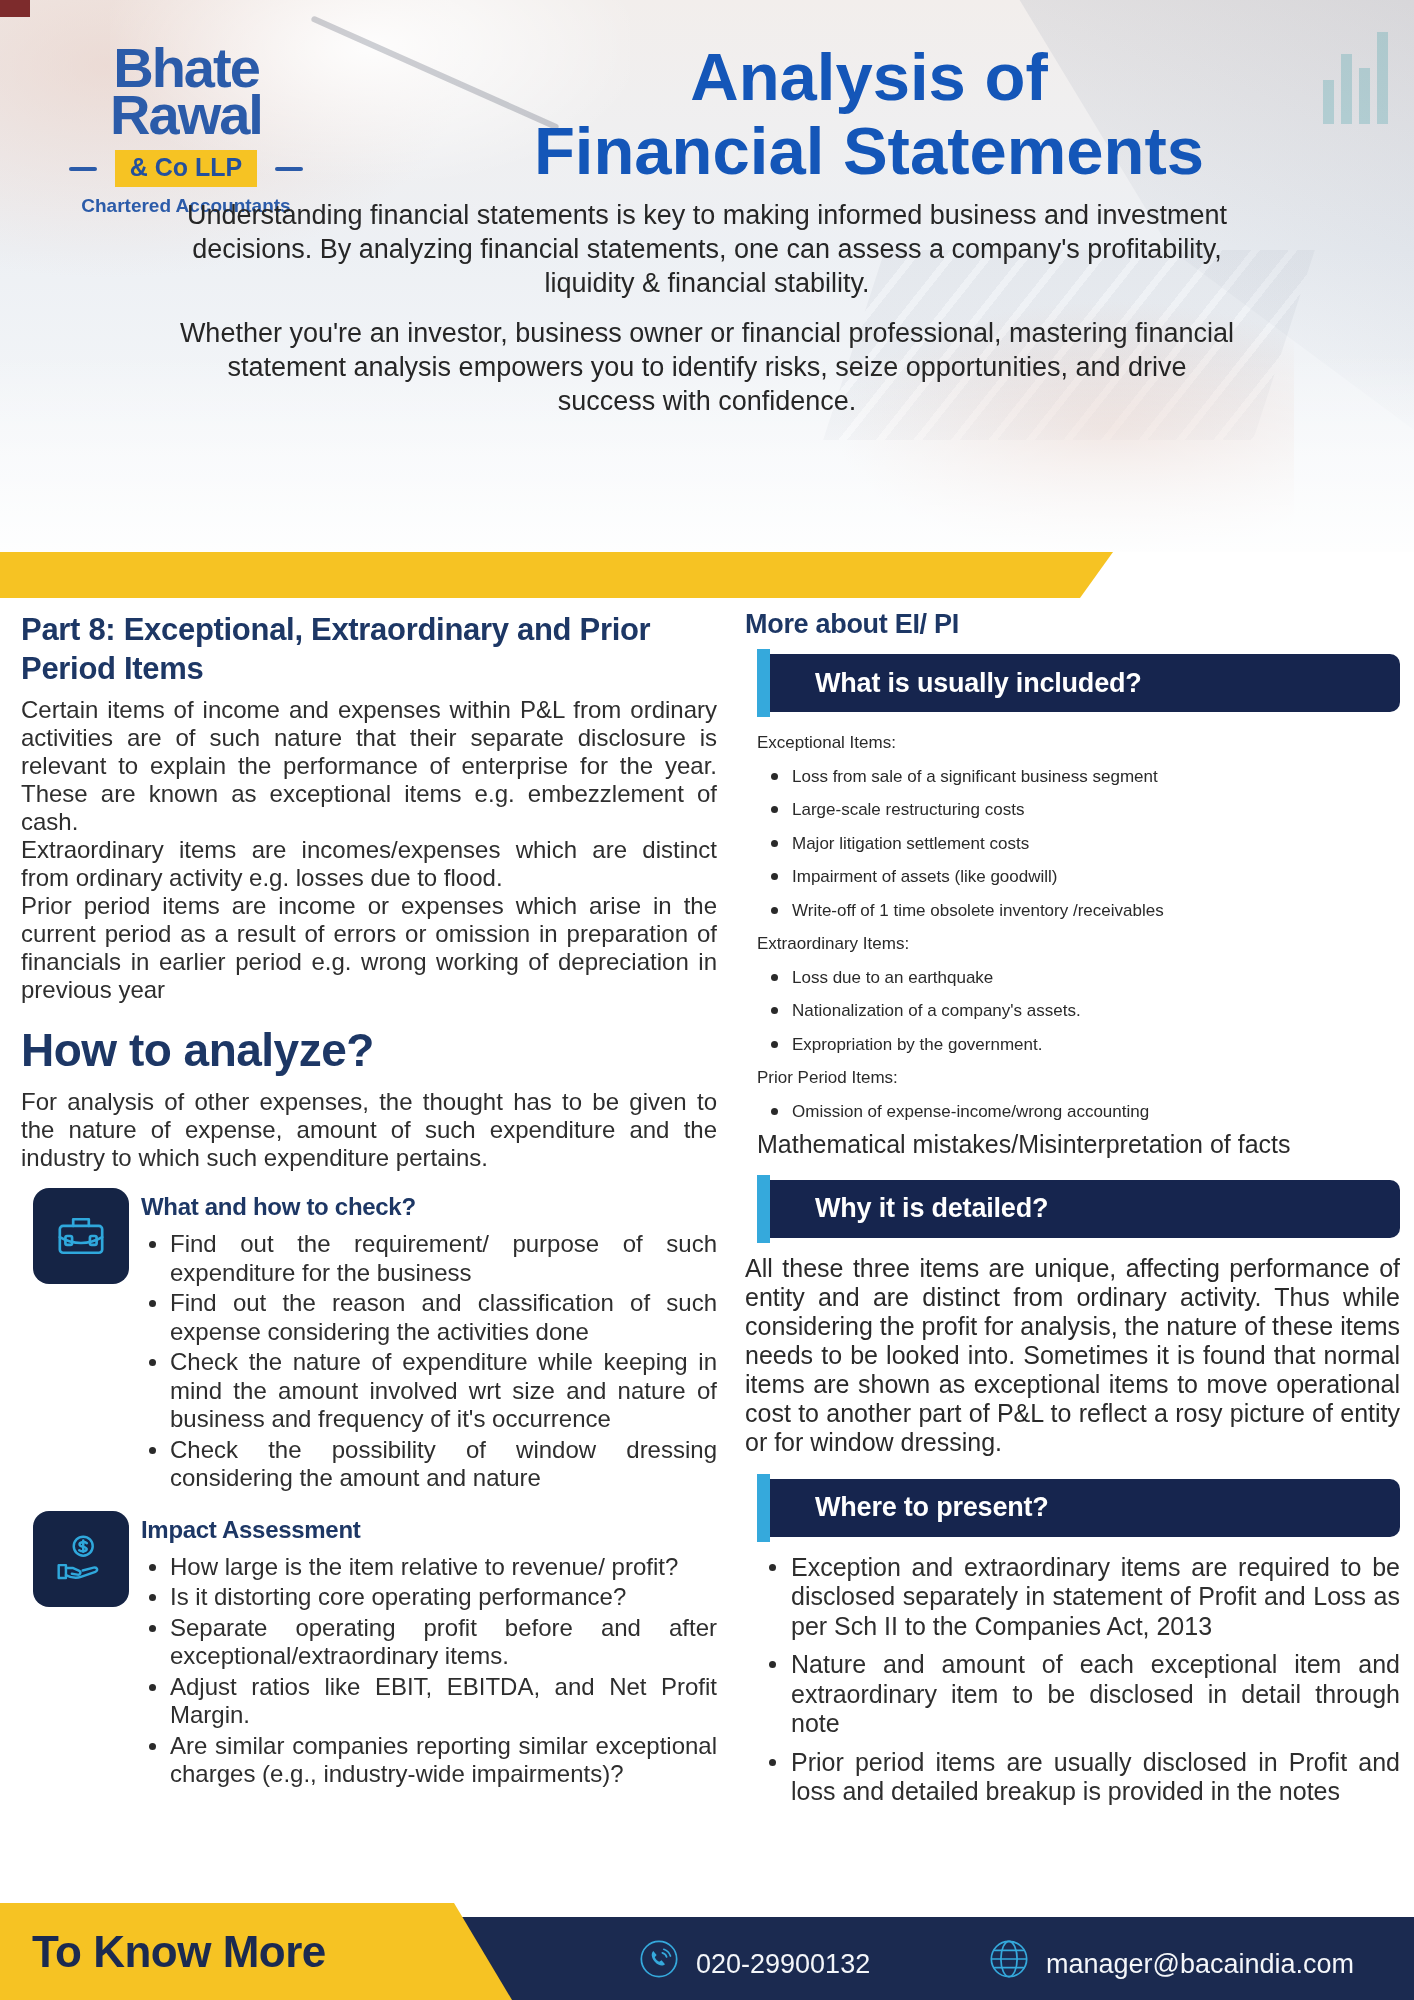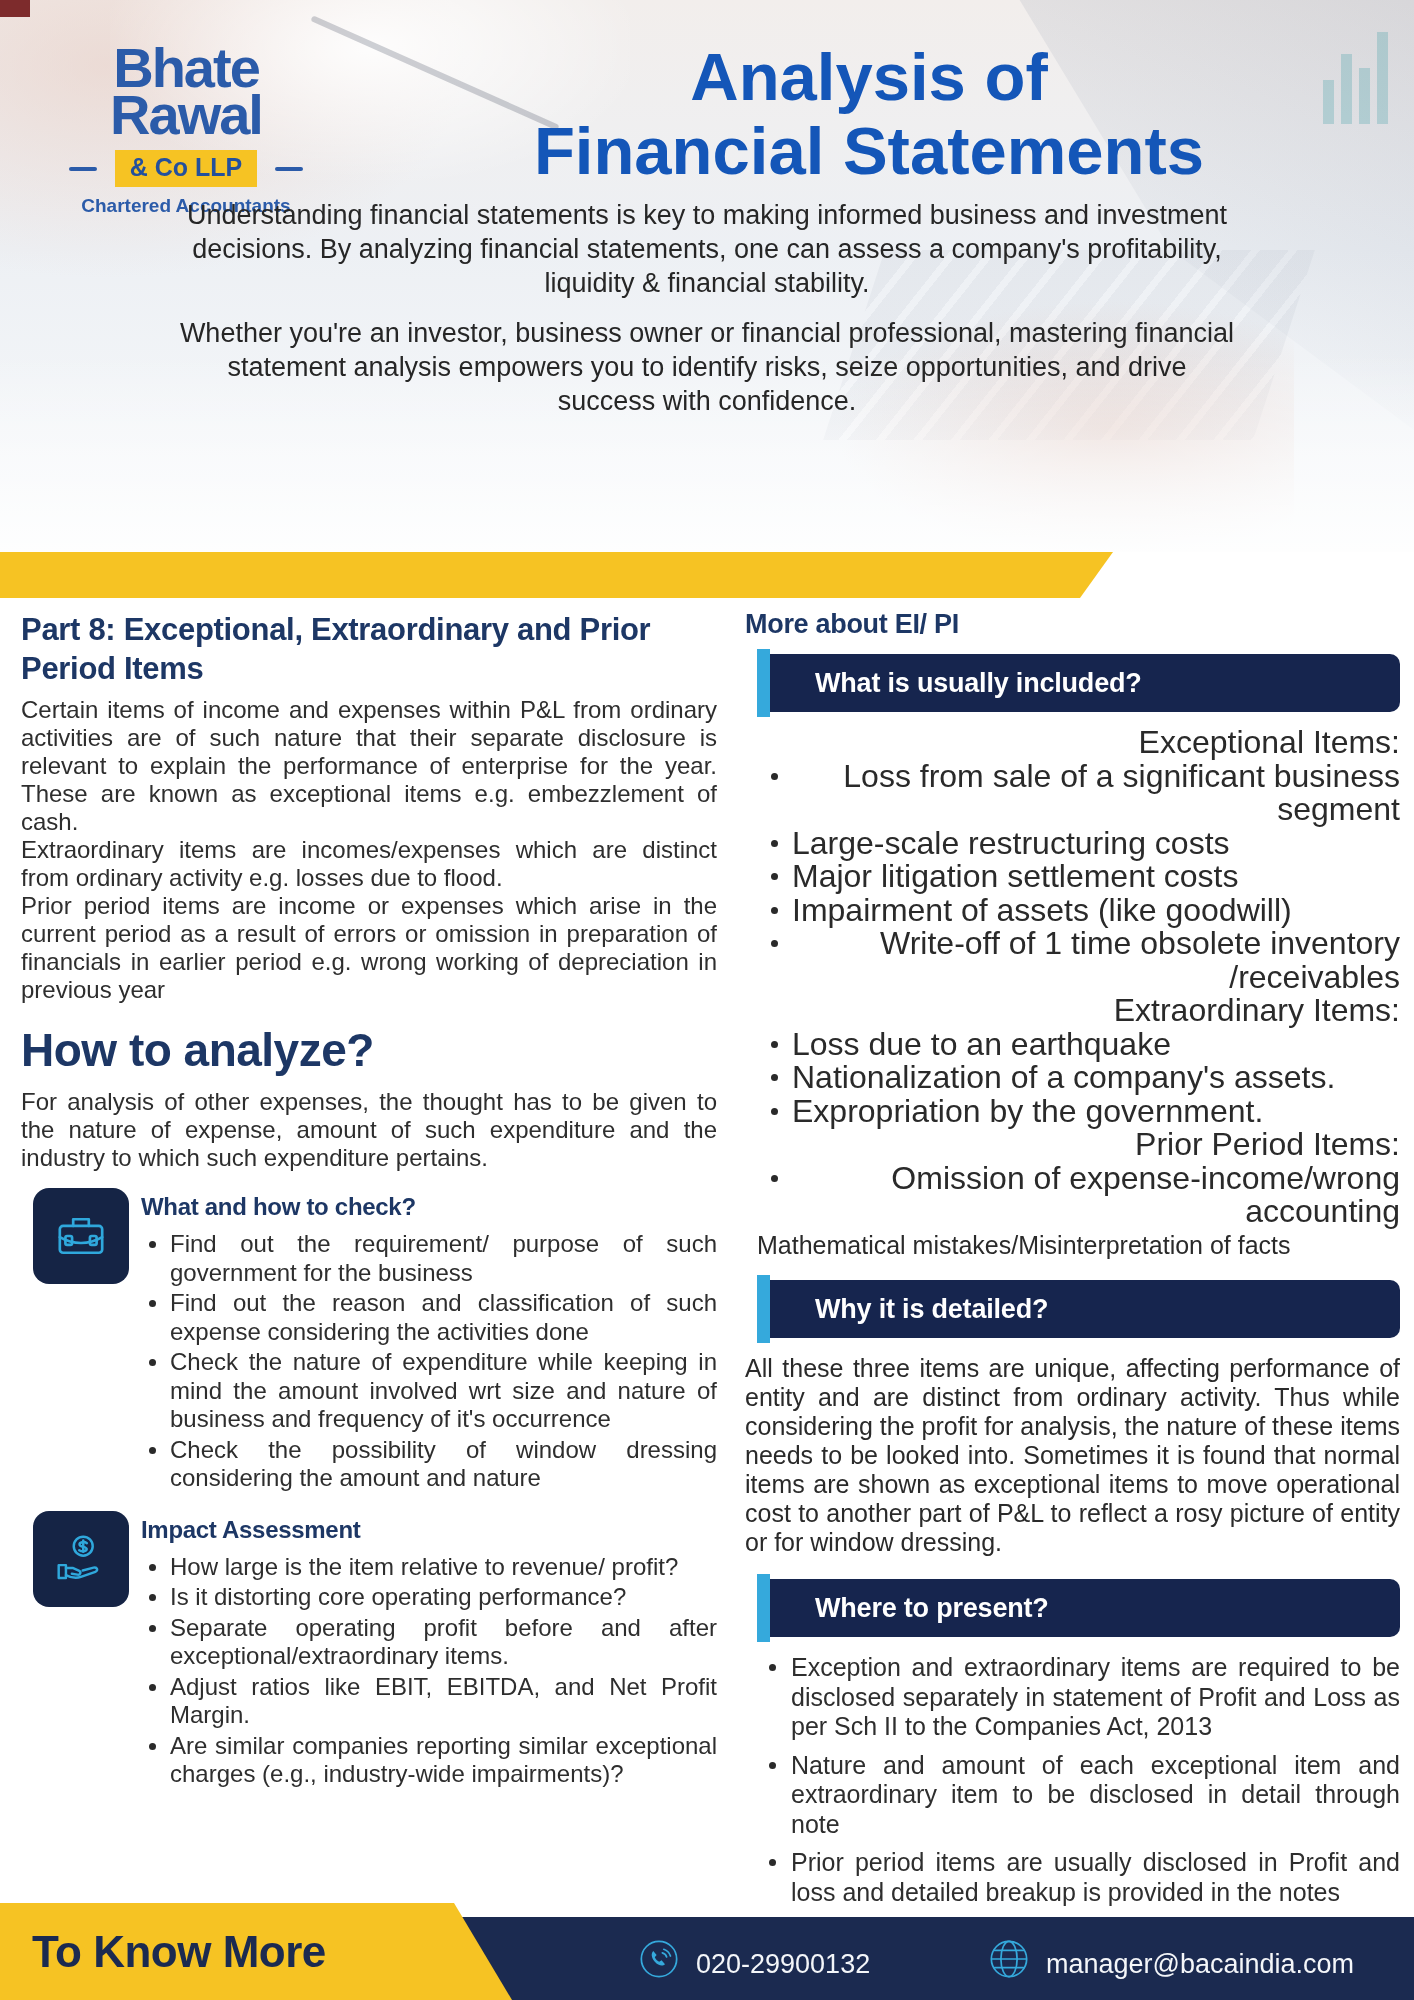--- a/index.html
+++ b/index.html
@@ -76,21 +76,21 @@
   .check-list .btxt { text-align:justify; }
 
   .more-heading { color:#1d3765; font-weight:bold; font-size:27px; line-height:36px; margin-bottom:12px; letter-spacing:-0.3px; }
   .banner { position:relative; display:flex; align-items:center; height:58px; margin-left:12px;
     background:#16254e; border-radius:3px 10px 10px 3px; }
   .banner .accent { position:absolute; left:0; top:-5px; bottom:-5px; width:13px; background:#35a9dc; }
   .banner .banner-text { padding-left:58px; color:#ffffff; font-weight:bold; font-size:27px; letter-spacing:-0.2px; }
   .banner.why { margin-top:18px; }
   .banner.where { margin-top:22px; }
 
-  .grouped { margin:14px 0 0 12px; font-size:32px; line-height:33.5px; color:#2a2a2a;text-align:right; }
+  .grouped { margin:14px 0 0 12px; font-size:17px; line-height:33.5px; color:#2a2a2a; }
   .group-label { }
   .grouped .blist .dot { margin:13px 14px 0 14px; }
   .footnote { margin:0 0 0 12px; font-size:25px; line-height:33.5px; color:#2a2a2a; }
 
   .rbody { margin-top:16px; font-size:25px; line-height:29px; text-align:justify; color:#2a2a2a; }
 
   .where-list { margin:16px 0 0 12px; font-size:25px; line-height:29.5px; }
   .where-list li + li { margin-top:9px; }
   .where-list .dot { margin:11px 15px 0 12px; }
   .where-list .btxt { text-align:justify; }
@@ -170,21 +170,21 @@
           <path d="M7 27c12 7 26 7 38 0"></path>
           <rect x="12" y="26" width="6" height="8" rx="1.5"></rect>
           <rect x="34" y="26" width="6" height="8" rx="1.5"></rect>
         </svg>
       </div>
       <div>
         <h3 class="sub-head">What and how to check?</h3>
         <ul class="blist check-list">
             <li>
               <span class="dot"></span>
-              <span class="btxt">Find out the requirement/ purpose of such government for the business</span>
+              <span class="btxt">Find out the requirement/ purpose of such expenditure for the business</span>
             </li>
             <li>
               <span class="dot"></span>
               <span class="btxt">Find out the reason and classification of such expense considering the activities done</span>
             </li>
             <li>
               <span class="dot"></span>
               <span class="btxt">Check the nature of expenditure while keeping in mind the amount involved wrt size and nature of business and frequency of it's occurrence</span>
             </li>
             <li>

